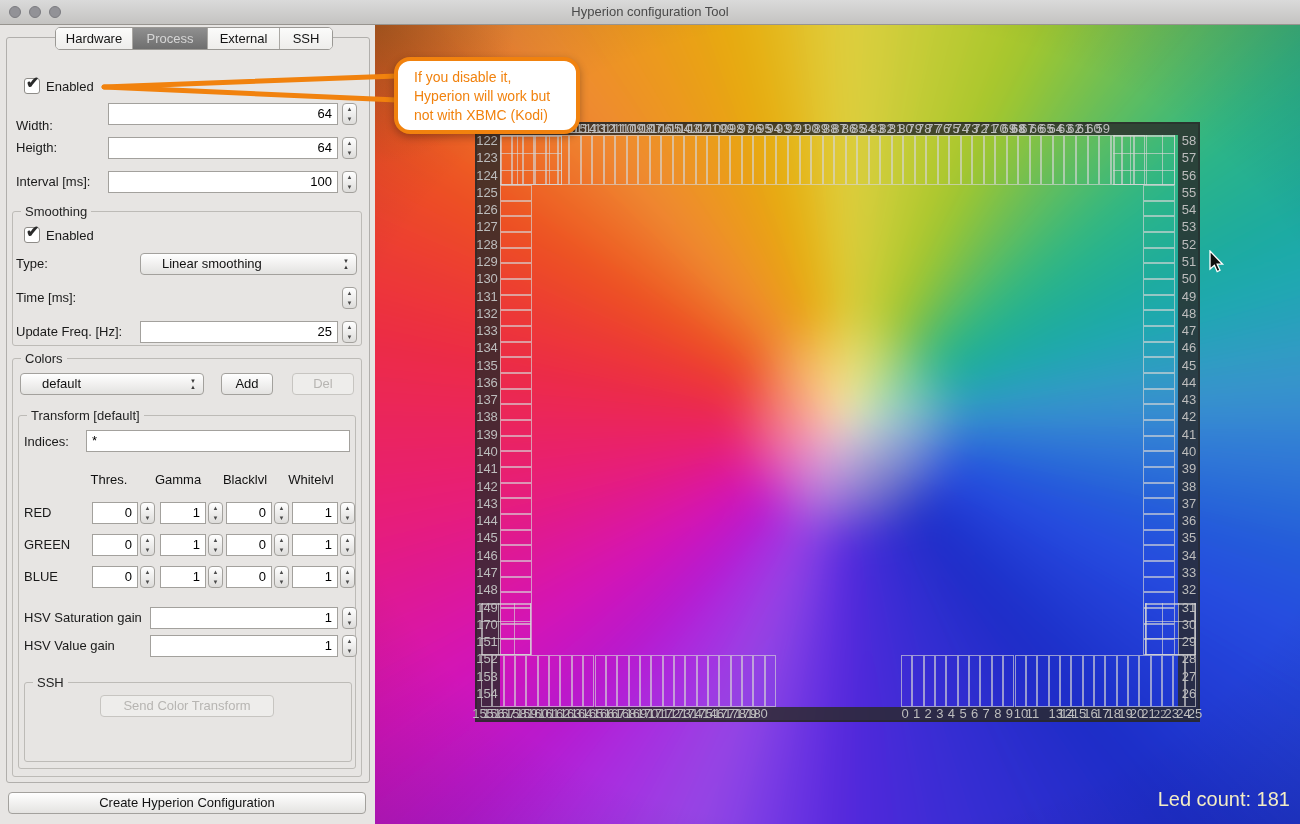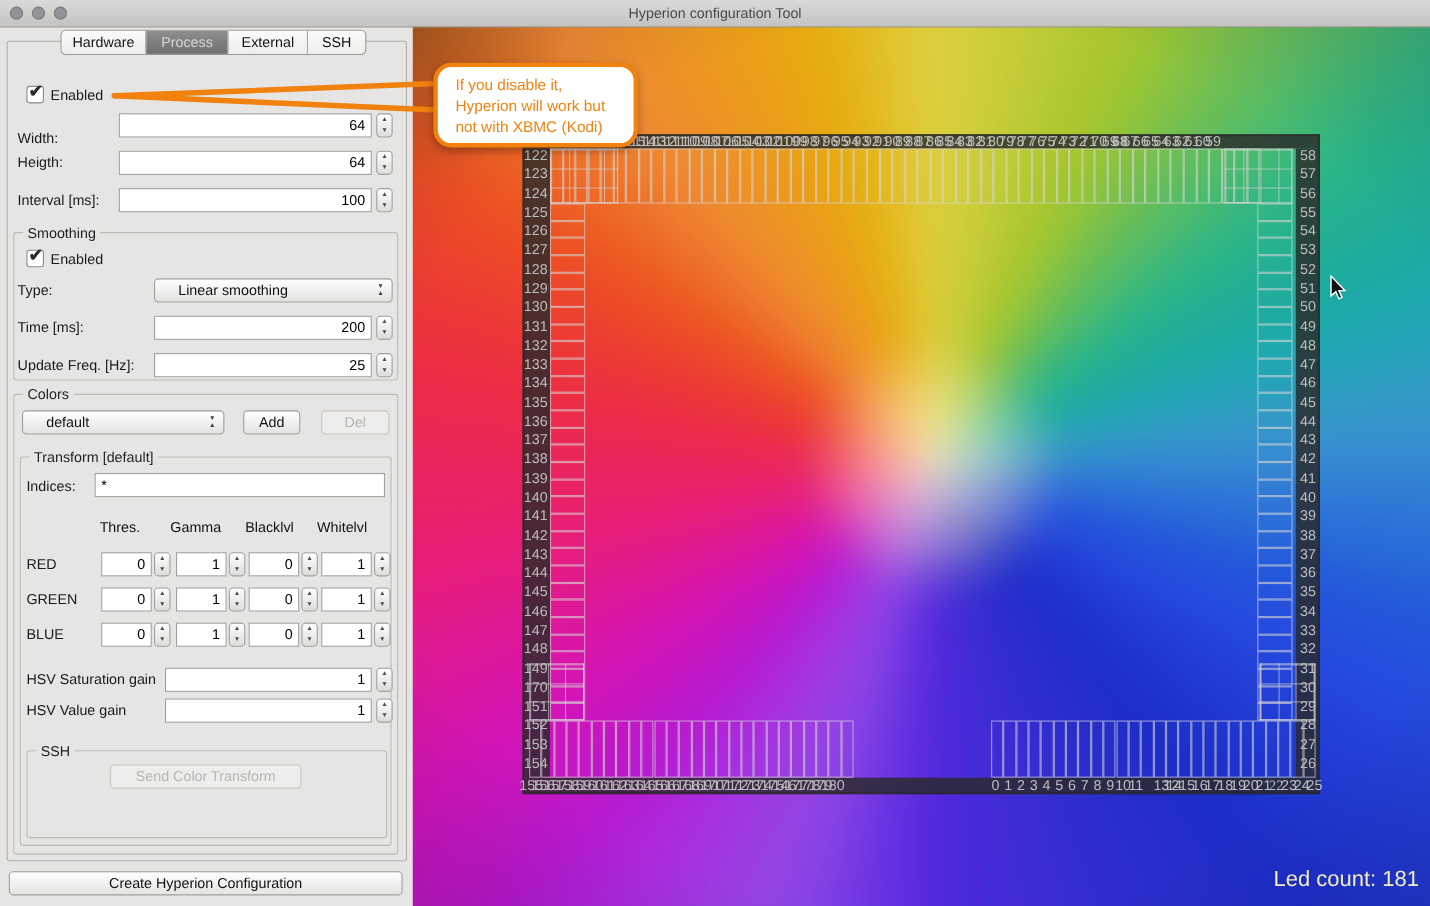--- a/index.html
+++ b/index.html
@@ -529,21 +529,20 @@
 <div class="lbl pnl" style="left: 16px; top: 106px; margin-top: 12px;">Width:</div>
     <div class="lineedit num pnl" style="left: 108px; top: 103px; width: 230px;">64</div>
     <div class="spin pnl" style="left: 342px; top: 103px;"></div>
     <div class="lbl pnl" style="left: 16px; top: 140px;">Heigth:</div>
     <div class="lineedit num pnl" style="left: 108px; top: 137px; width: 230px;">64</div>
     <div class="spin pnl" style="left: 342px; top: 137px;"></div>
     <div class="lbl pnl" style="left: 16px; top: 174px;">Interval [ms]:</div>
     <div class="lineedit num pnl" style="left: 108px; top: 171px; width: 230px;">100</div>
     <div class="spin pnl" style="left: 342px; top: 171px;"></div>
     <div class="lbl pnl" style="left: 16px; top: 290px;">Time [ms]:</div>
-    <div class="lineedit num pnl" style="left: 140px; top: 287px; width: 198px;">200</div>
     <div class="spin pnl" style="left: 342px; top: 287px;"></div>
     <div class="lbl pnl" style="left: 16px; top: 324px;">Update Freq. [Hz]:</div>
     <div class="lineedit num pnl" style="left: 140px; top: 321px; width: 198px;">25</div>
     <div class="spin pnl" style="left: 342px; top: 321px;"></div>
     <div class="lbl hdr pnl" style="left: 74px; top: 472px; width: 70px; text-align: center;">Thres.</div>
     <div class="lbl hdr pnl" style="left: 143px; top: 472px; width: 70px; text-align: center;">Gamma</div>
     <div class="lbl hdr pnl" style="left: 210px; top: 472px; width: 70px; text-align: center;">Blacklvl</div>
     <div class="lbl hdr pnl" style="left: 276px; top: 472px; width: 70px; text-align: center;">Whitelvl</div>
     <div class="lbl pnl" style="left: 24px; top: 505px;">RED</div>
     <div class="lineedit num pnl" style="left: 92px; top: 502px; width: 46px;">0</div>

